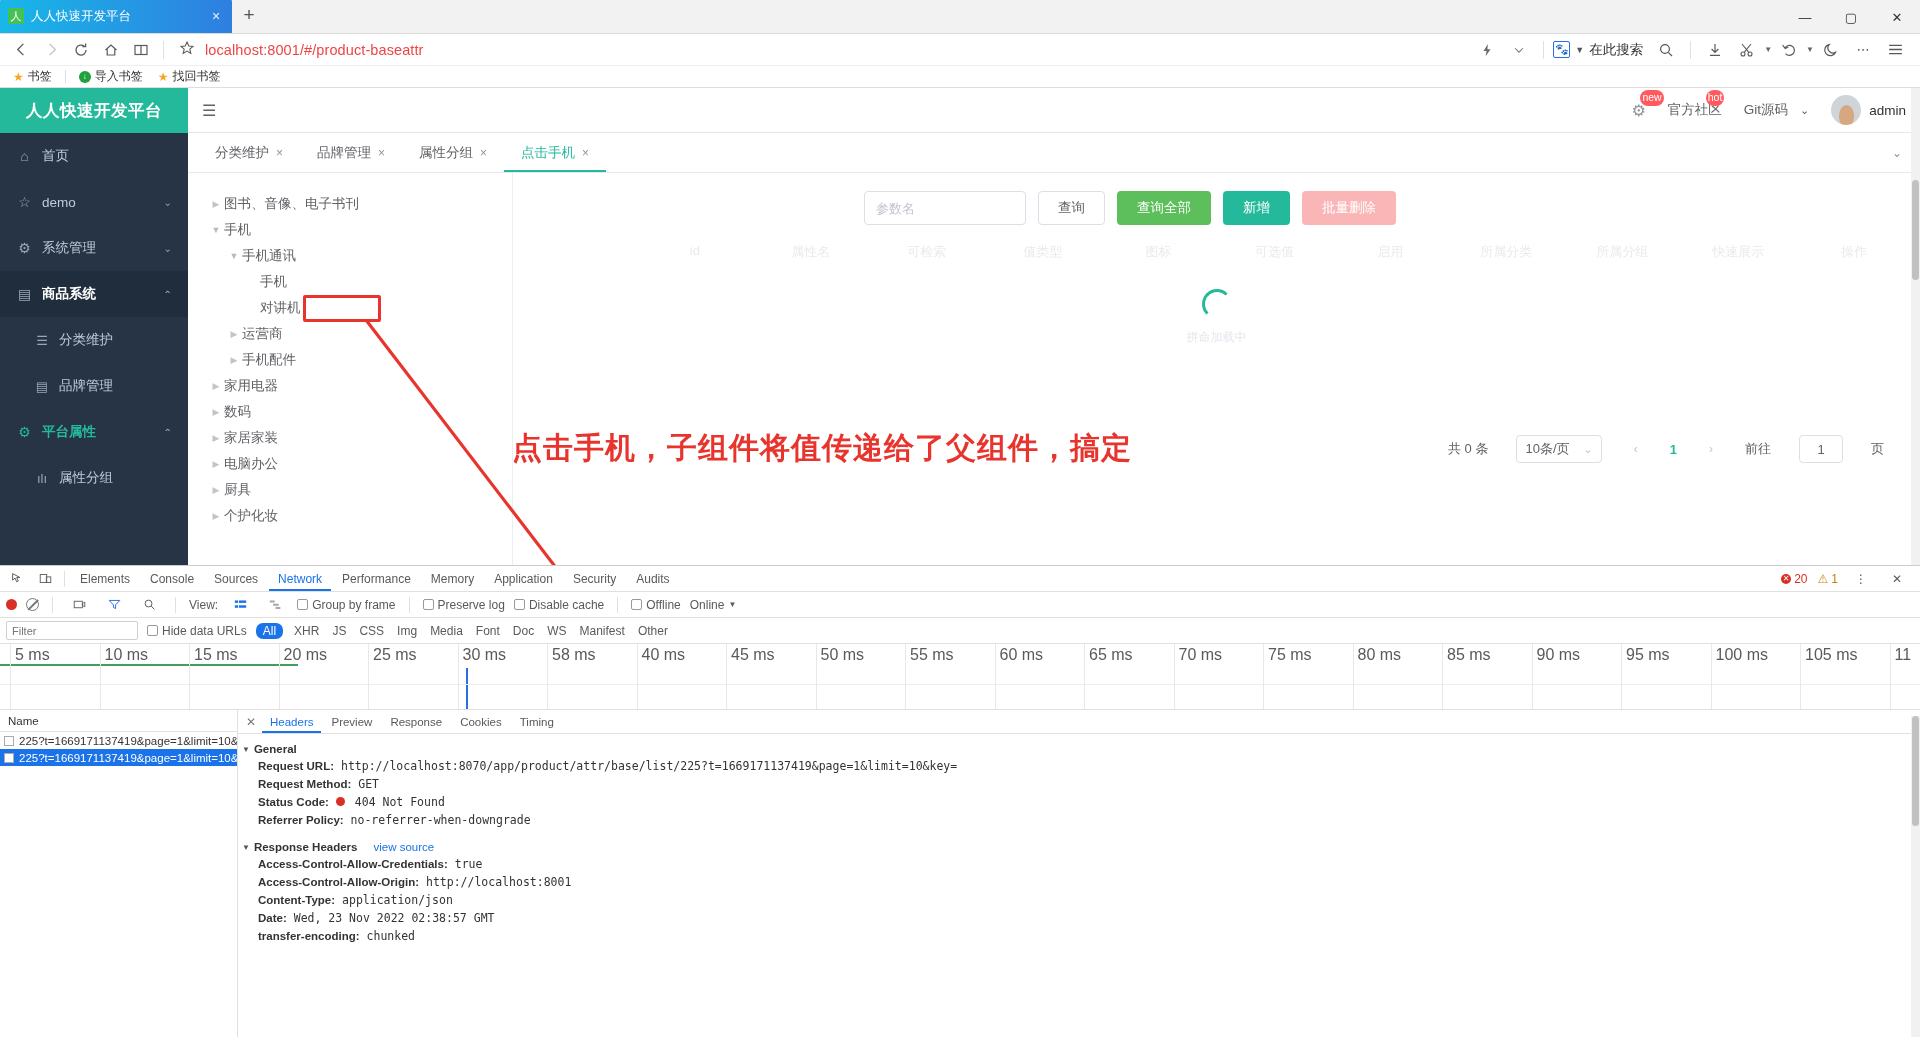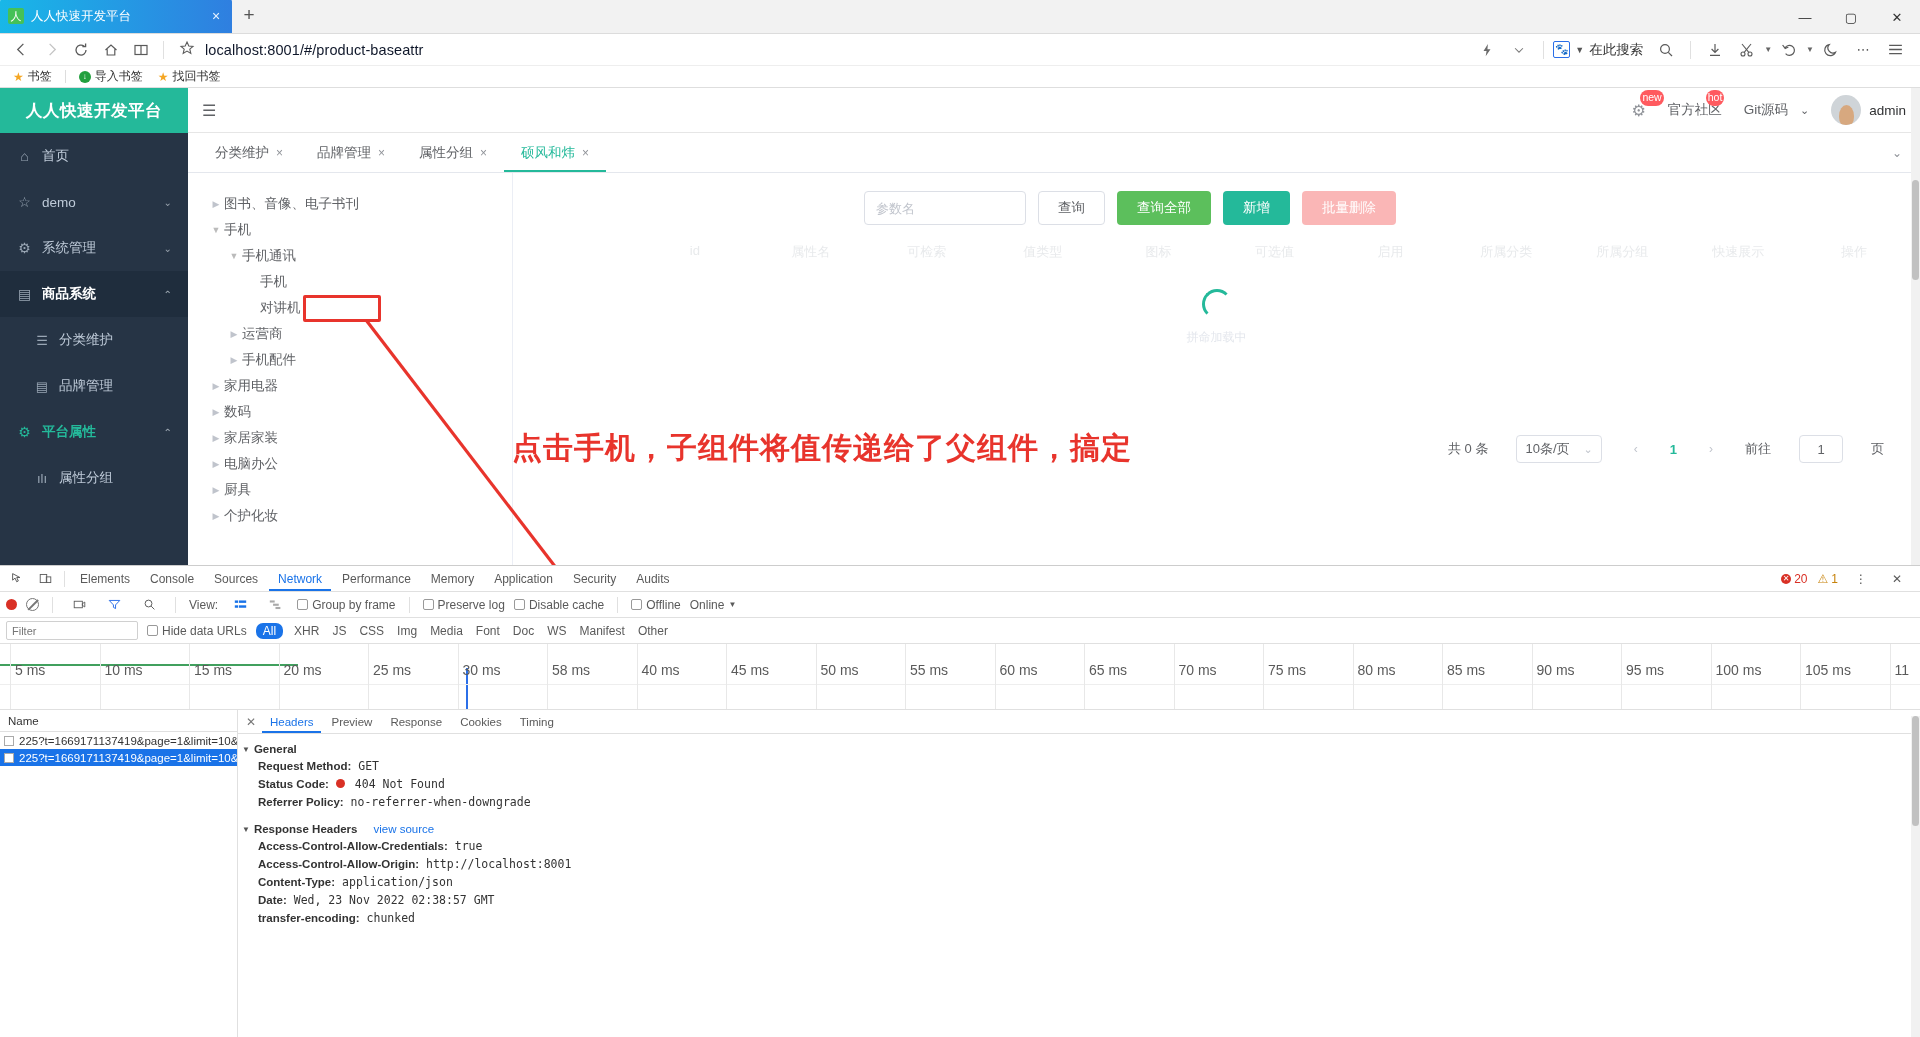--- a/index.html
+++ b/index.html
@@ -32,21 +32,21 @@
   .winbtns { position:absolute; right:0; top:0; height:34px; display:flex; }
   .winbtn { width:46px; height:34px; display:flex; align-items:center; justify-content:center;
             color:#333; font-size:13px; }
 
   .navbar { height:32px; background:#fff; display:flex; align-items:center; padding:0 6px;
             border-bottom:1px solid #eee; }
   .nbtn { width:30px; height:30px; display:flex; align-items:center; justify-content:center;
           color:#5a5a5a; }
   .nbtn.disabled { color:#c4c4c4; }
   .urlbar { flex:1; display:flex; align-items:center; height:26px; padding-left:8px; }
-  .urltext { font-size:14.5px; color:#0f172a; margin-left:10px; letter-spacing:.1px; }
+  .urltext { font-size:14.5px; color:#ef4444; margin-left:10px; letter-spacing:.1px; }
   .navright { display:flex; align-items:center; gap:2px; padding-right:4px; }
   .vsep { width:1px; height:18px; background:#e0e0e0; margin:0 7px; }
   .searchbox { display:flex; align-items:center; gap:5px; margin-right:6px; }
   .pawico { width:17px; height:17px; border:1.5px solid #2b6fe8; border-radius:2px;
             display:flex; align-items:center; justify-content:center; font-size:11px; color:#2b6fe8; }
   .searchlbl { font-size:13.5px; color:#333; }
 
   .bkbar { height:22px; background:#fff; display:flex; align-items:center; padding:0 8px;
            border-bottom:1px solid #dedede; font-size:12px; color:#333; gap:5px; }
   .bkitem { display:flex; align-items:center; gap:4px; padding:0 5px; white-space:nowrap; }
@@ -174,21 +174,21 @@
 
   .dtbar3 { height:26px; display:flex; align-items:center; border-bottom:1px solid #e0e0e0;
             gap:9px; color:#5a5a5a; }
   .filterbox { width:132px; height:19px; border:1px solid #d0d0d0; border-radius:2px; margin-left:6px;
                font-size:11px; color:#333; padding:0 5px; outline:none; background:#fff; }
   .ftype { padding:0 2px; white-space:nowrap; }
   .ftype.all { background:#1a73e8; color:#fff; border-radius:7px; padding:1px 7px; }
 
   .timeline { height:66px; border-bottom:1px solid #e0e0e0; position:relative; overflow:hidden; }
   .tick { position:absolute; top:0; height:66px; border-left:1px solid #e8e8e8; }
-  .ticklbl { position:absolute; top:18px; font-size:14px; color:#5a5a5a; white-space:nowrap; }
+  .ticklbl { position:absolute; top:2px; font-size:16px; color:#5a5a5a; white-space:nowrap; }
   .tlgreen { position:absolute; top:20px; height:2px; background:#41a05e; }
   .tlblue { position:absolute; top:24px; width:2px; height:42px; background:#2b6fe8; }
   .tlrow { position:absolute; left:0; width:100%; height:1px; background:#eee; }
 
   .dtmain { flex:1; display:flex; overflow:hidden; }
   .netlist { width:238px; flex:none; border-right:1px solid #e0e0e0; display:flex;
              flex-direction:column; }
   .netheader { height:22px; border-bottom:1px solid #e0e0e0; display:flex; align-items:center;
                padding-left:8px; font-size:11.5px; color:#333; }
   .netrow { height:17px; display:flex; align-items:center; gap:5px; padding:0 4px;
@@ -427,21 +427,21 @@
         </div>
         <div class="atab">
           <span>品牌管理</span>
           <span class="x">×</span>
         </div>
         <div class="atab">
           <span>属性分组</span>
           <span class="x">×</span>
         </div>
         <div class="atab active">
-          <span>硕风和炜</span>
+          <span>点击手机</span>
           <span class="x">×</span>
         </div>
         <div class="tabsdrop">⌄</div>
       </div>
 
       <div class="content">
 
         <div class="treepanel">
           <div class="tnode" style="padding-left:20px">
             <span class="tcaret">▶</span>
@@ -752,20 +752,24 @@
         <span class="dtab">Response</span>
         <span class="dtab">Cookies</span>
         <span class="dtab">Timing</span>
       </div>
       <div class="detailbody">
         <div class="sechead">
           <span class="tri">▼</span>
           <span>General</span>
         </div>
         <div class="kv">
+          <b>Request URL:</b>
+          <span class="val">http://localhost:8070/app/product/attr/base/list/225?t=1669171137419&amp;page=1&amp;limit=10&amp;key=</span>
+        </div>
+        <div class="kv">
           <b>Request Method:</b>
           <span class="val">GET</span>
         </div>
         <div class="kv">
           <b>Status Code:</b>
           <span class="statusdot"></span>
           <span class="val">404 Not Found</span>
         </div>
         <div class="kv">
           <b>Referrer Policy:</b>

